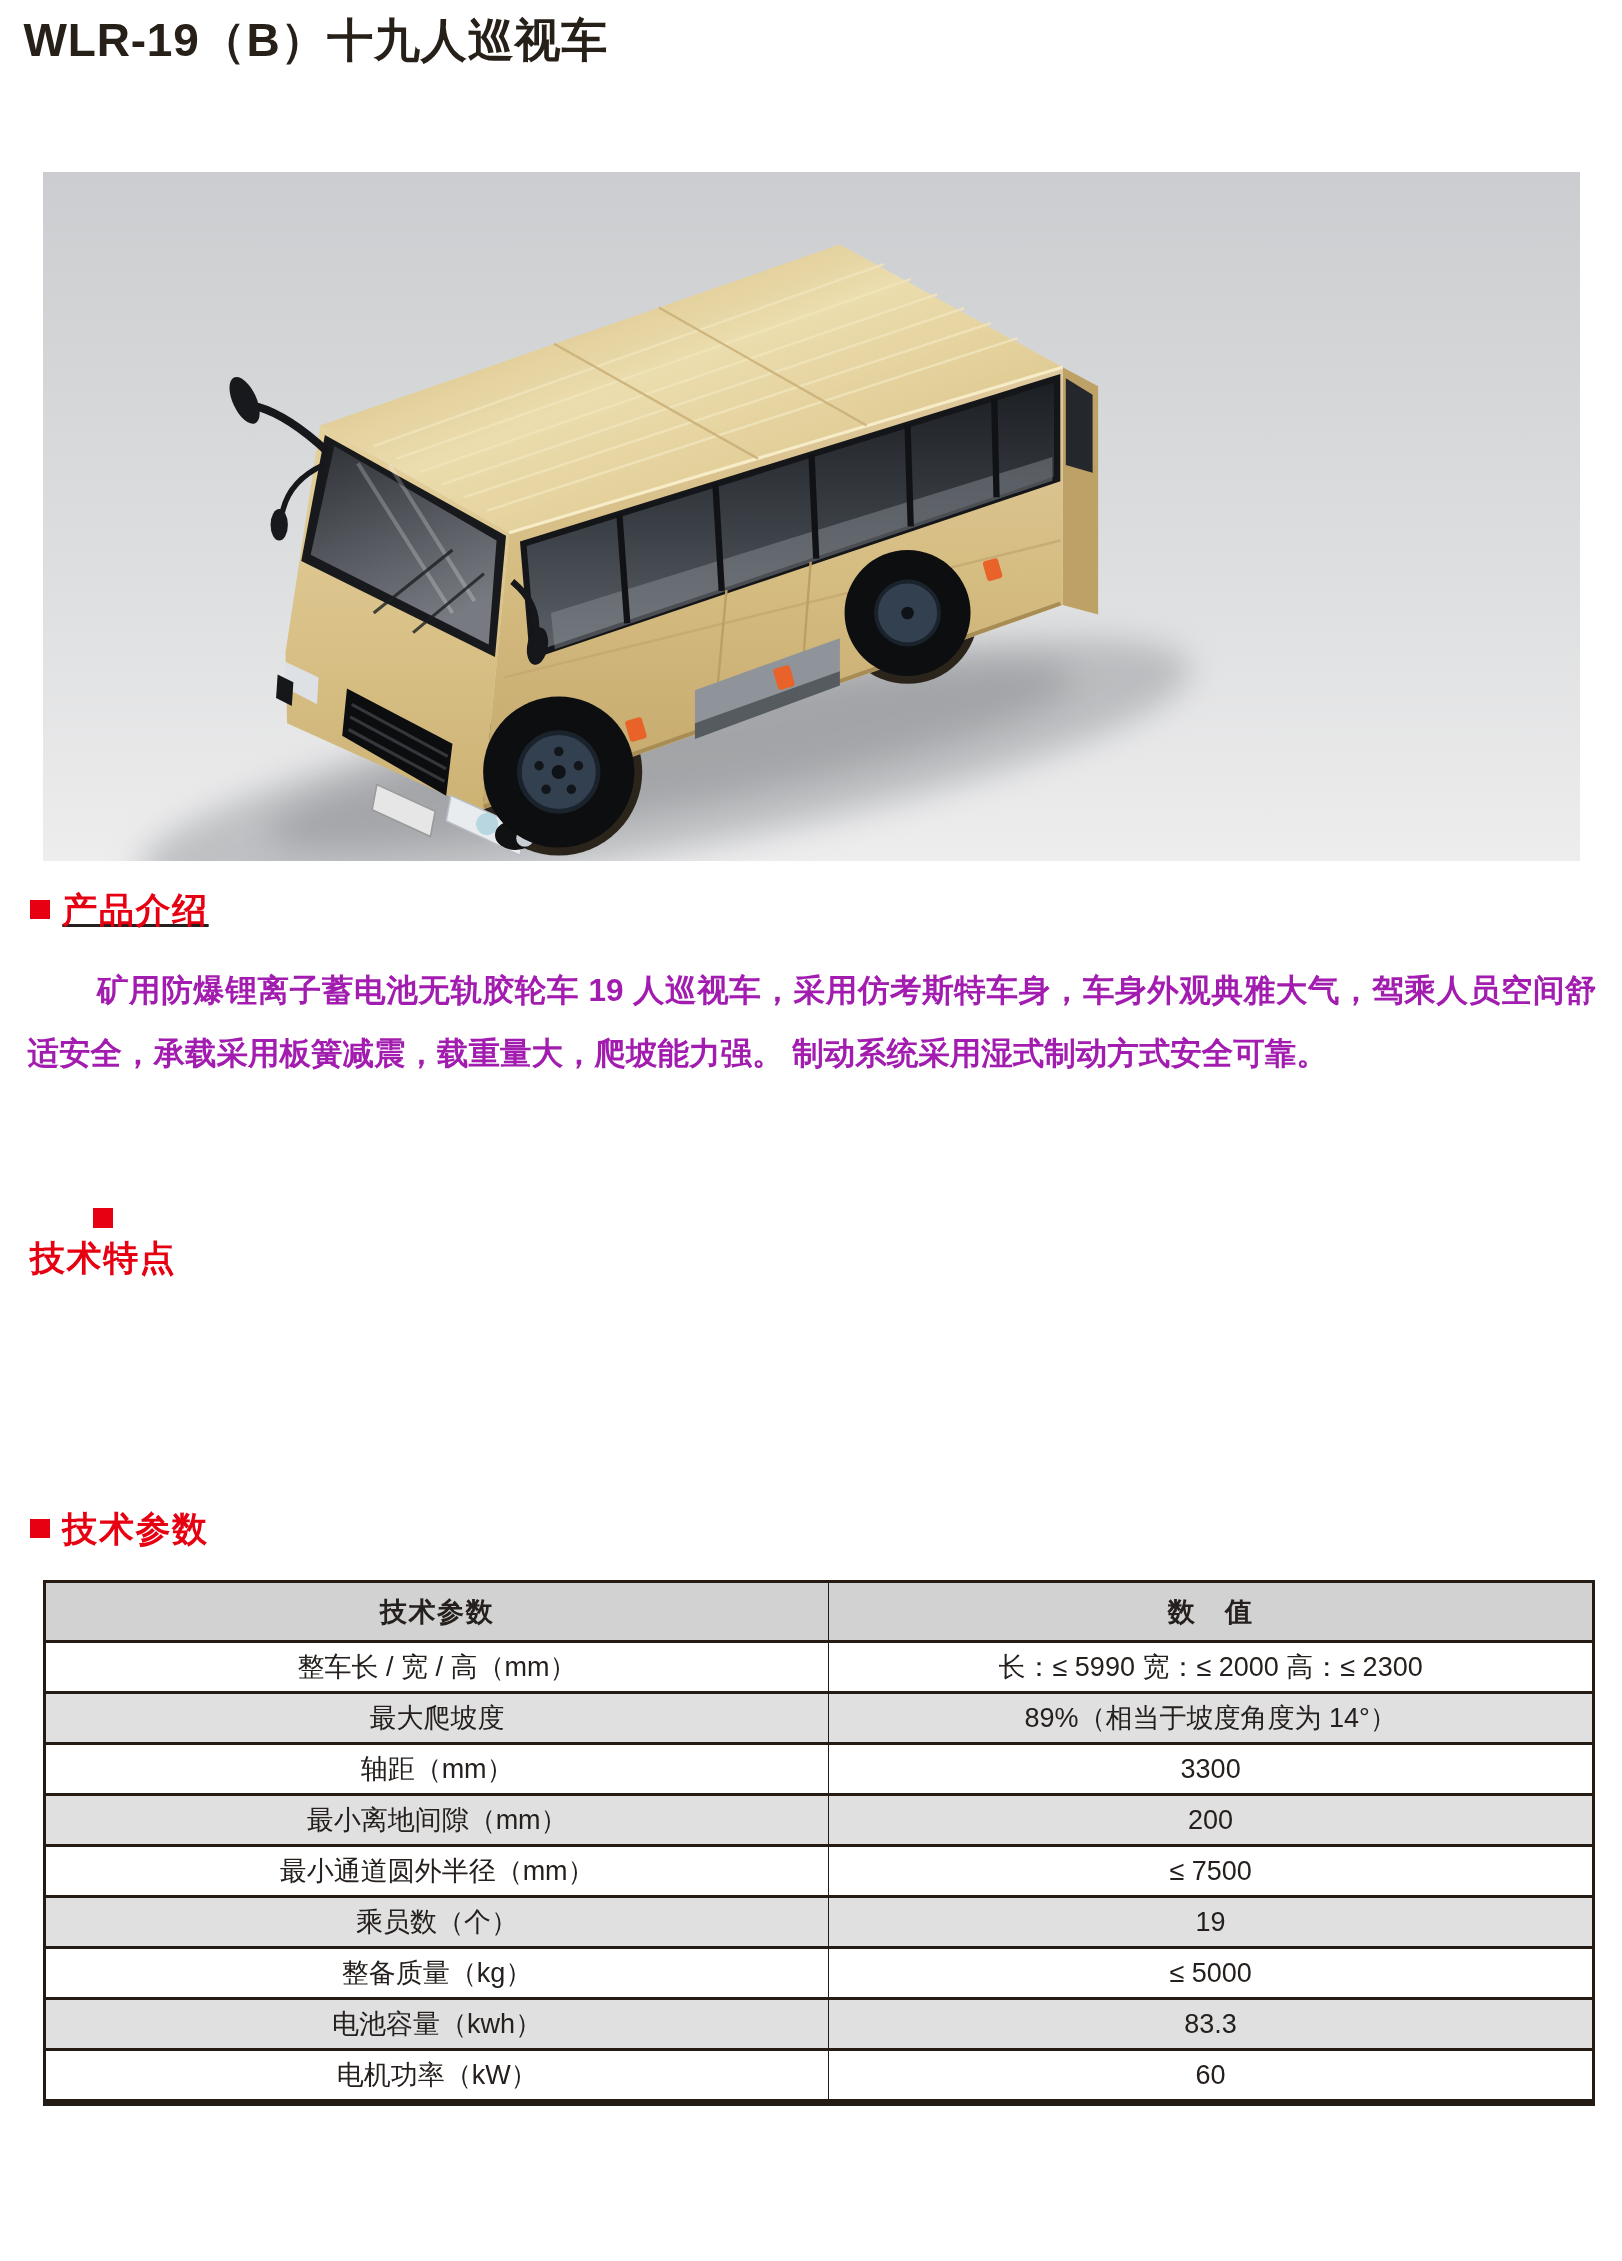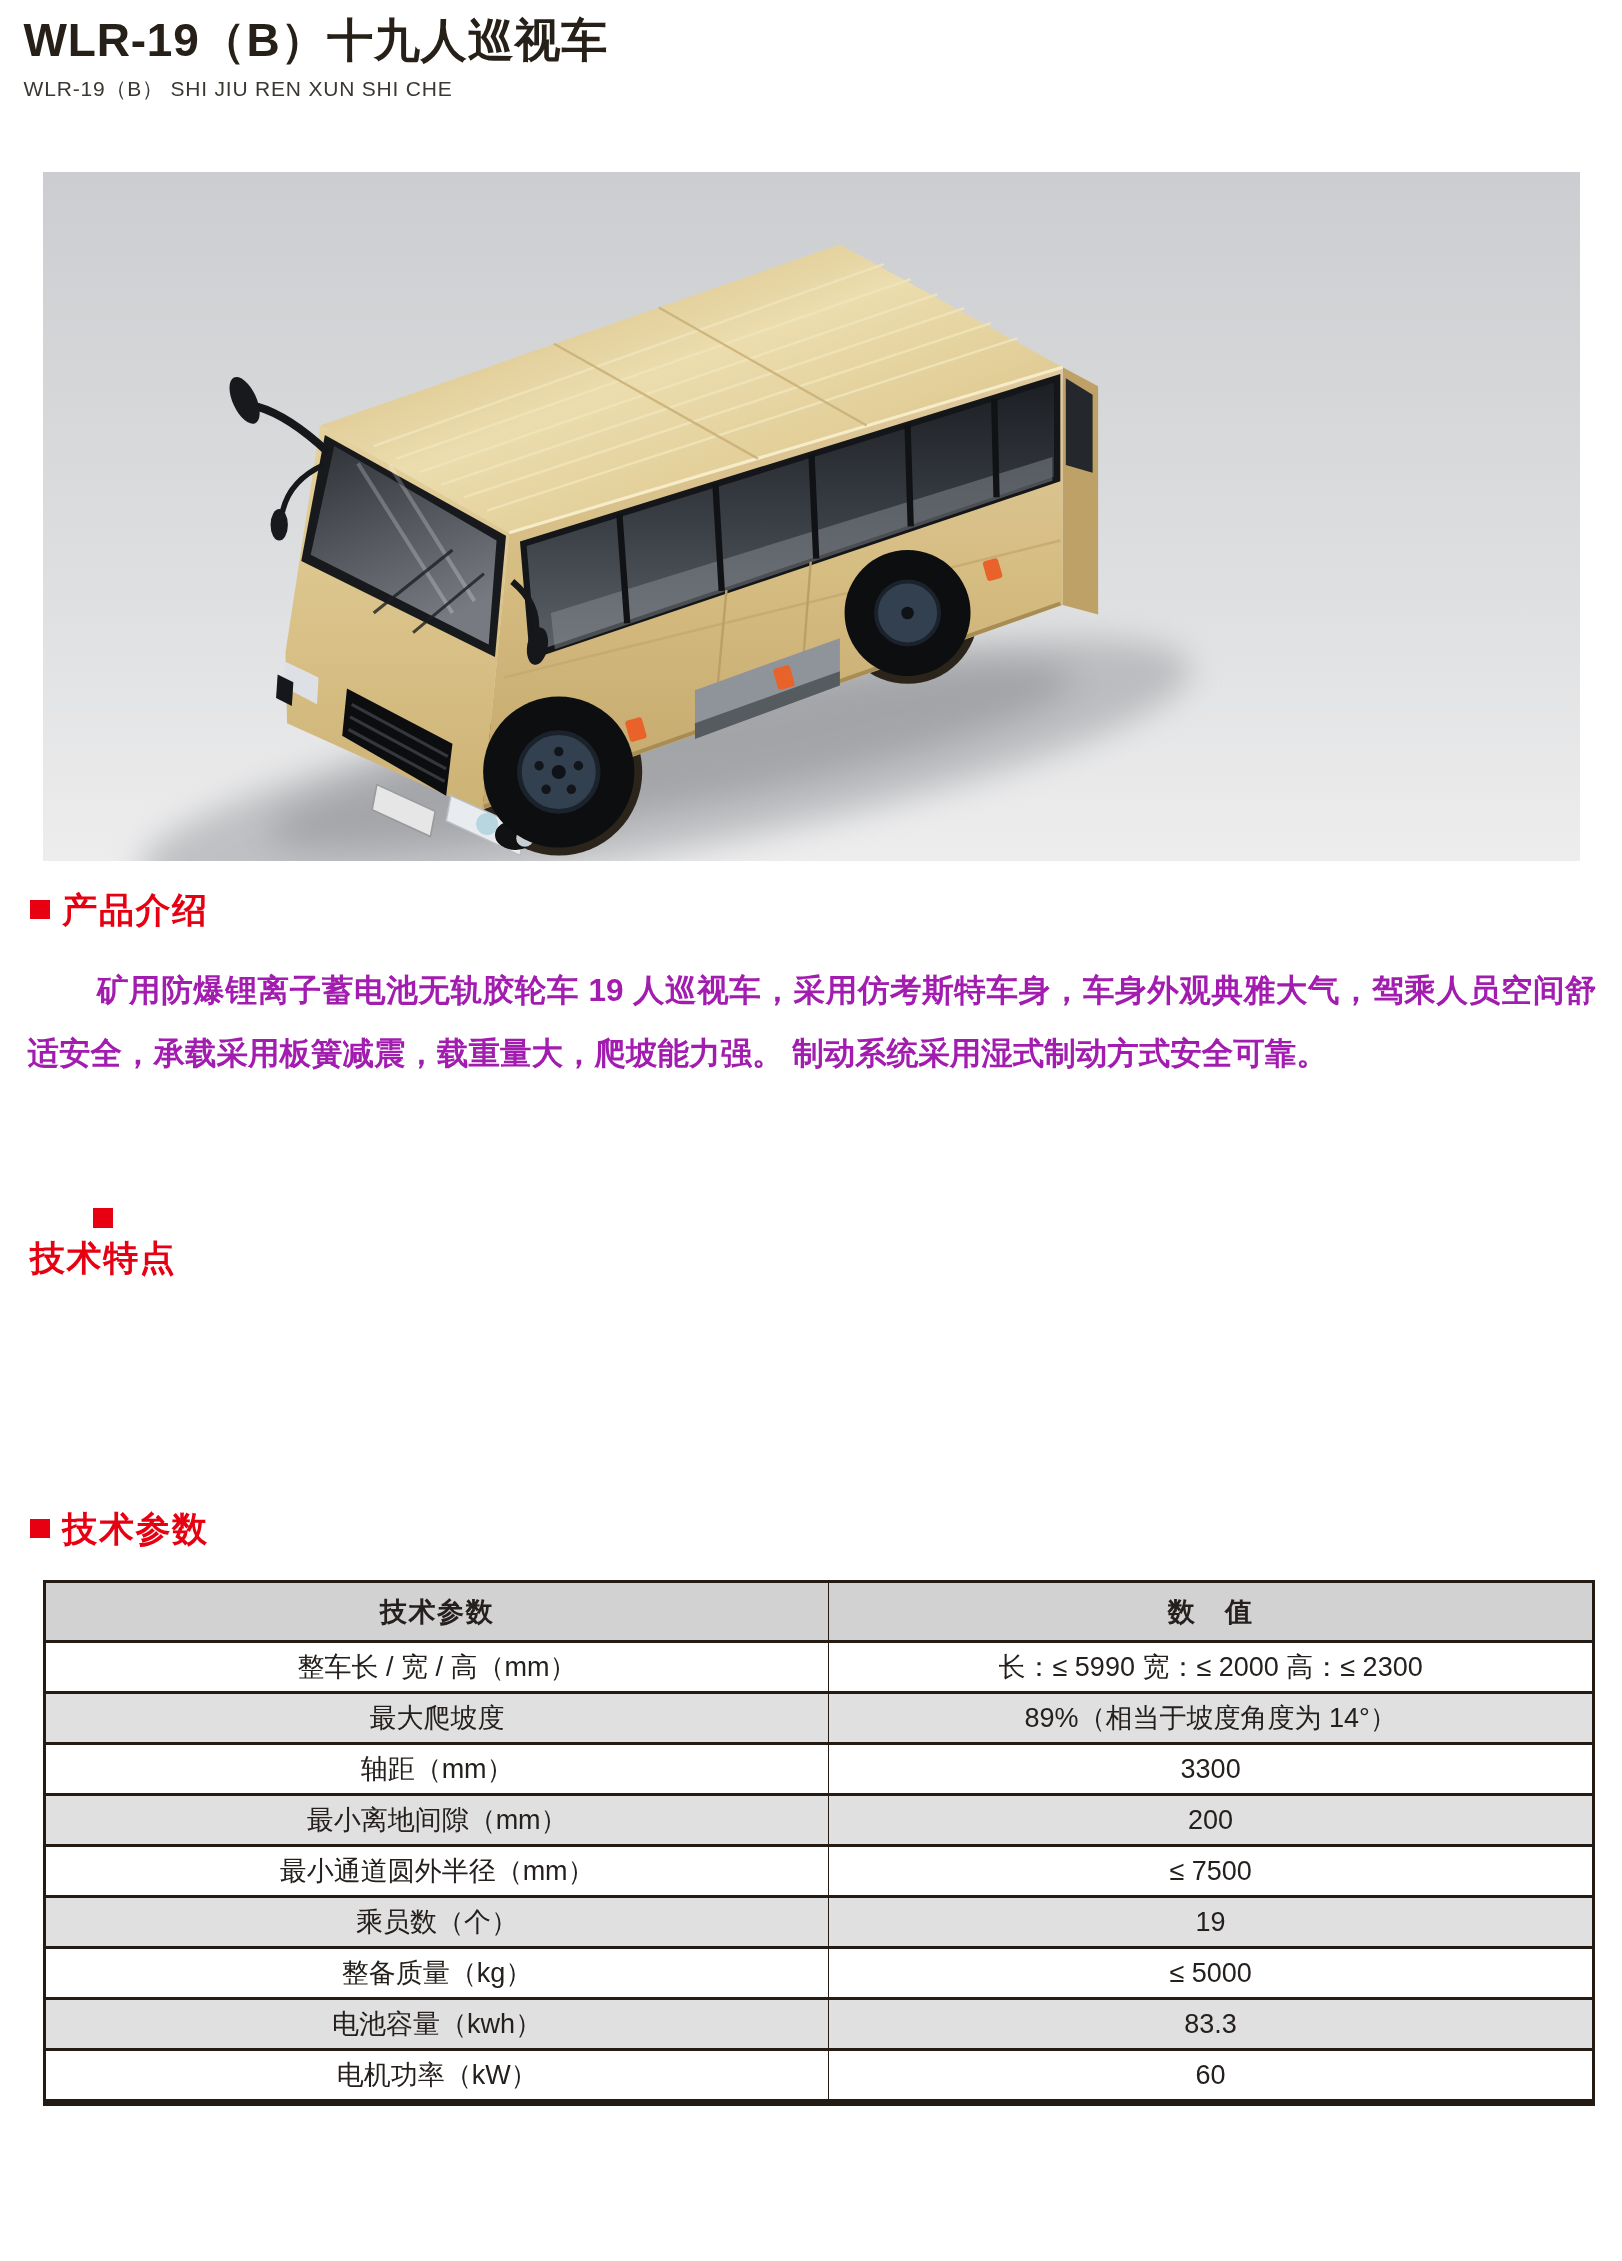--- a/index.html
+++ b/index.html
@@ -17,21 +17,21 @@
 
   
   .hero{position:absolute;left:43px;top:172px;width:1537px;height:689px;}
   .hero svg{display:block;width:100%;height:100%;}
 
   
   .section-header{position:absolute;left:30px;display:flex;align-items:center;gap:12.6px;}
   .red-square{width:19.7px;height:19.7px;background:#e60012;flex:0 0 auto;}
   .section-title{font-size:35px;font-weight:700;color:#e60012;letter-spacing:1.6px;line-height:1;}
 
-  .hdr-intro{top:892px;}
+  .hdr-intro{top:892px;text-decoration:underline;}
   .hdr-features{top:1208px;flex-direction:column;}
   .hdr-specs{top:1511px;}
 
   .intro-paragraph{
     position:absolute;left:27.6px;top:959px;width:1569px;
     font-size:31.5px;line-height:63px;text-align:justify;
     text-indent:2.2em;color:#a21caf;font-weight:bold;
   }
 
   .feature-list{position:absolute;left:47px;top:1259px;width:1544px;}
@@ -54,21 +54,20 @@
   .spec-table th + th,.spec-table td + td{border-left:1.6px solid #241b15;}
   .spec-table tbody tr:nth-child(even) td{background:#e0e0e1;}
 </style>
 </head>
 <body>
 
 <div class="page">
 
   <div class="doc-header">
     <div class="doc-title">WLR-19（B）十九人巡视车</div>
-    <div class="doc-subtitle">WLR-19（B）  SHI JIU REN XUN SHI CHE</div>
   </div>
 
   <div class="hero">
     <svg viewBox="0 0 1952 875" preserveAspectRatio="none">
       <defs>
         <linearGradient id="bgGrad" x1="0" y1="0" x2="0" y2="1">
           <stop offset="0" stop-color="#cccdd0"></stop>
             <stop offset="0.6" stop-color="#dedfe0"></stop>
             <stop offset="1" stop-color="#ededee"></stop>
         </linearGradient>

